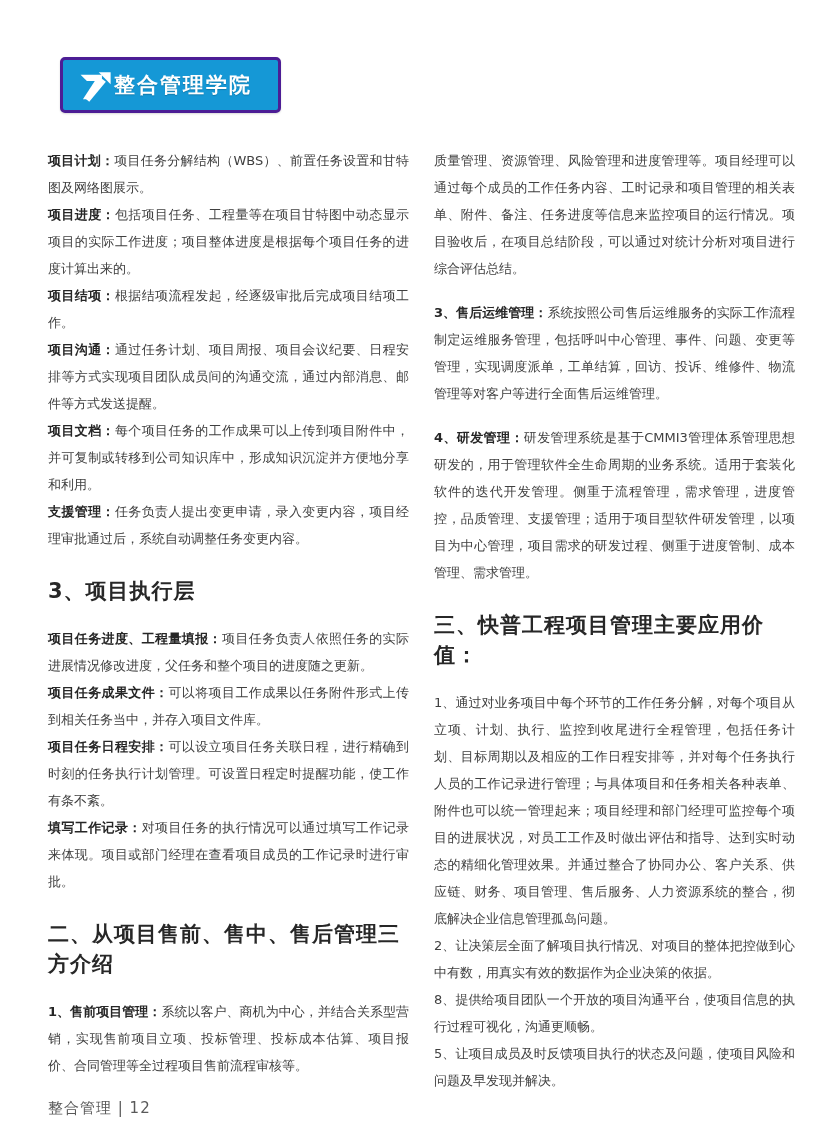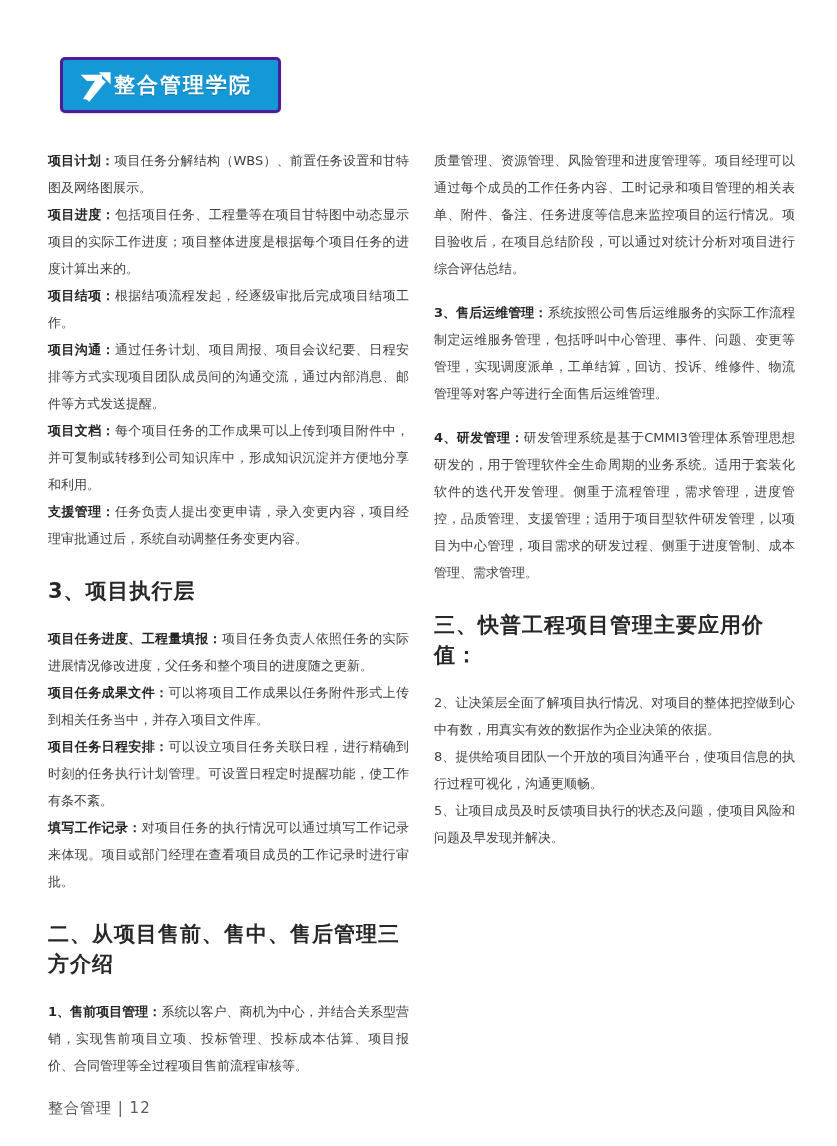--- a/index.html
+++ b/index.html
@@ -102,20 +102,21 @@
         <p class="para"><span class="lbl">项目任务日程安排：</span><span>可以设立项目任务关联日程，进行精确到时刻的任务执行计划管理。可设置日程定时提醒功能，使工作有条不紊。</span></p>
         <p class="para"><span class="lbl">填写工作记录：</span><span>对项目任务的执行情况可以通过填写工作记录来体现。项目或部门经理在查看项目成员的工作记录时进行审批。</span></p>
         <div class="heading"><span>二、从项目售前、售中、售后管理三方介绍</span></div>
         <p class="para gap"><span class="lbl">1、售前项目管理：</span><span>系统以客户、商机为中心，并结合关系型营销，实现售前项目立项、投标管理、投标成本估算、项目报价、合同管理等全过程项目售前流程审核等。</span></p>
       </div>
     <div class="col" id="col-right">
         <p class="para"><span>质量管理、资源管理、风险管理和进度管理等。项目经理可以通过每个成员的工作任务内容、工时记录和项目管理的相关表单、附件、备注、任务进度等信息来监控项目的运行情况。项目验收后，在项目总结阶段，可以通过对统计分析对项目进行综合评估总结。</span></p>
         <p class="para gap"><span class="lbl">3、售后运维管理：</span><span>系统按照公司售后运维服务的实际工作流程制定运维服务管理，包括呼叫中心管理、事件、问题、变更等管理，实现调度派单，工单结算，回访、投诉、维修件、物流管理等对客户等进行全面售后运维管理。</span></p>
         <p class="para gap"><span class="lbl">4、研发管理：</span><span>研发管理系统是基于CMMI3管理体系管理思想研发的，用于管理软件全生命周期的业务系统。适用于套装化软件的迭代开发管理。侧重于流程管理，需求管理，进度管控，品质管理、支援管理；适用于项目型软件研发管理，以项目为中心管理，项目需求的研发过程、侧重于进度管制、成本管理、需求管理。</span></p>
         <div class="heading"><span>三、快普工程项目管理主要应用价值：</span></div>
+        <p class="para"><span>1、通过对业务项目中每个环节的工作任务分解，对每个项目从立项、计划、执行、监控到收尾进行全程管理，包括任务计划、目标周期以及相应的工作日程安排等，并对每个任务执行人员的工作记录进行管理；与具体项目和任务相关各种表单、附件也可以统一管理起来；项目经理和部门经理可监控每个项目的进展状况，对员工工作及时做出评估和指导、达到实时动态的精细化管理效果。并通过整合了协同办公、客户关系、供应链、财务、项目管理、售后服务、人力资源系统的整合，彻底解决企业信息管理孤岛问题。</span></p>
         <p class="para"><span>2、让决策层全面了解项目执行情况、对项目的整体把控做到心中有数，用真实有效的数据作为企业决策的依据。</span></p>
         <p class="para"><span>8、提供给项目团队一个开放的项目沟通平台，使项目信息的执行过程可视化，沟通更顺畅。</span></p>
         <p class="para"><span>5、让项目成员及时反馈项目执行的状态及问题，使项目风险和问题及早发现并解决。</span></p>
         <p class="para"></p>
       </div>
   </div>
 
   <div class="footer">整合管理 | 12</div>
 </div>
 

